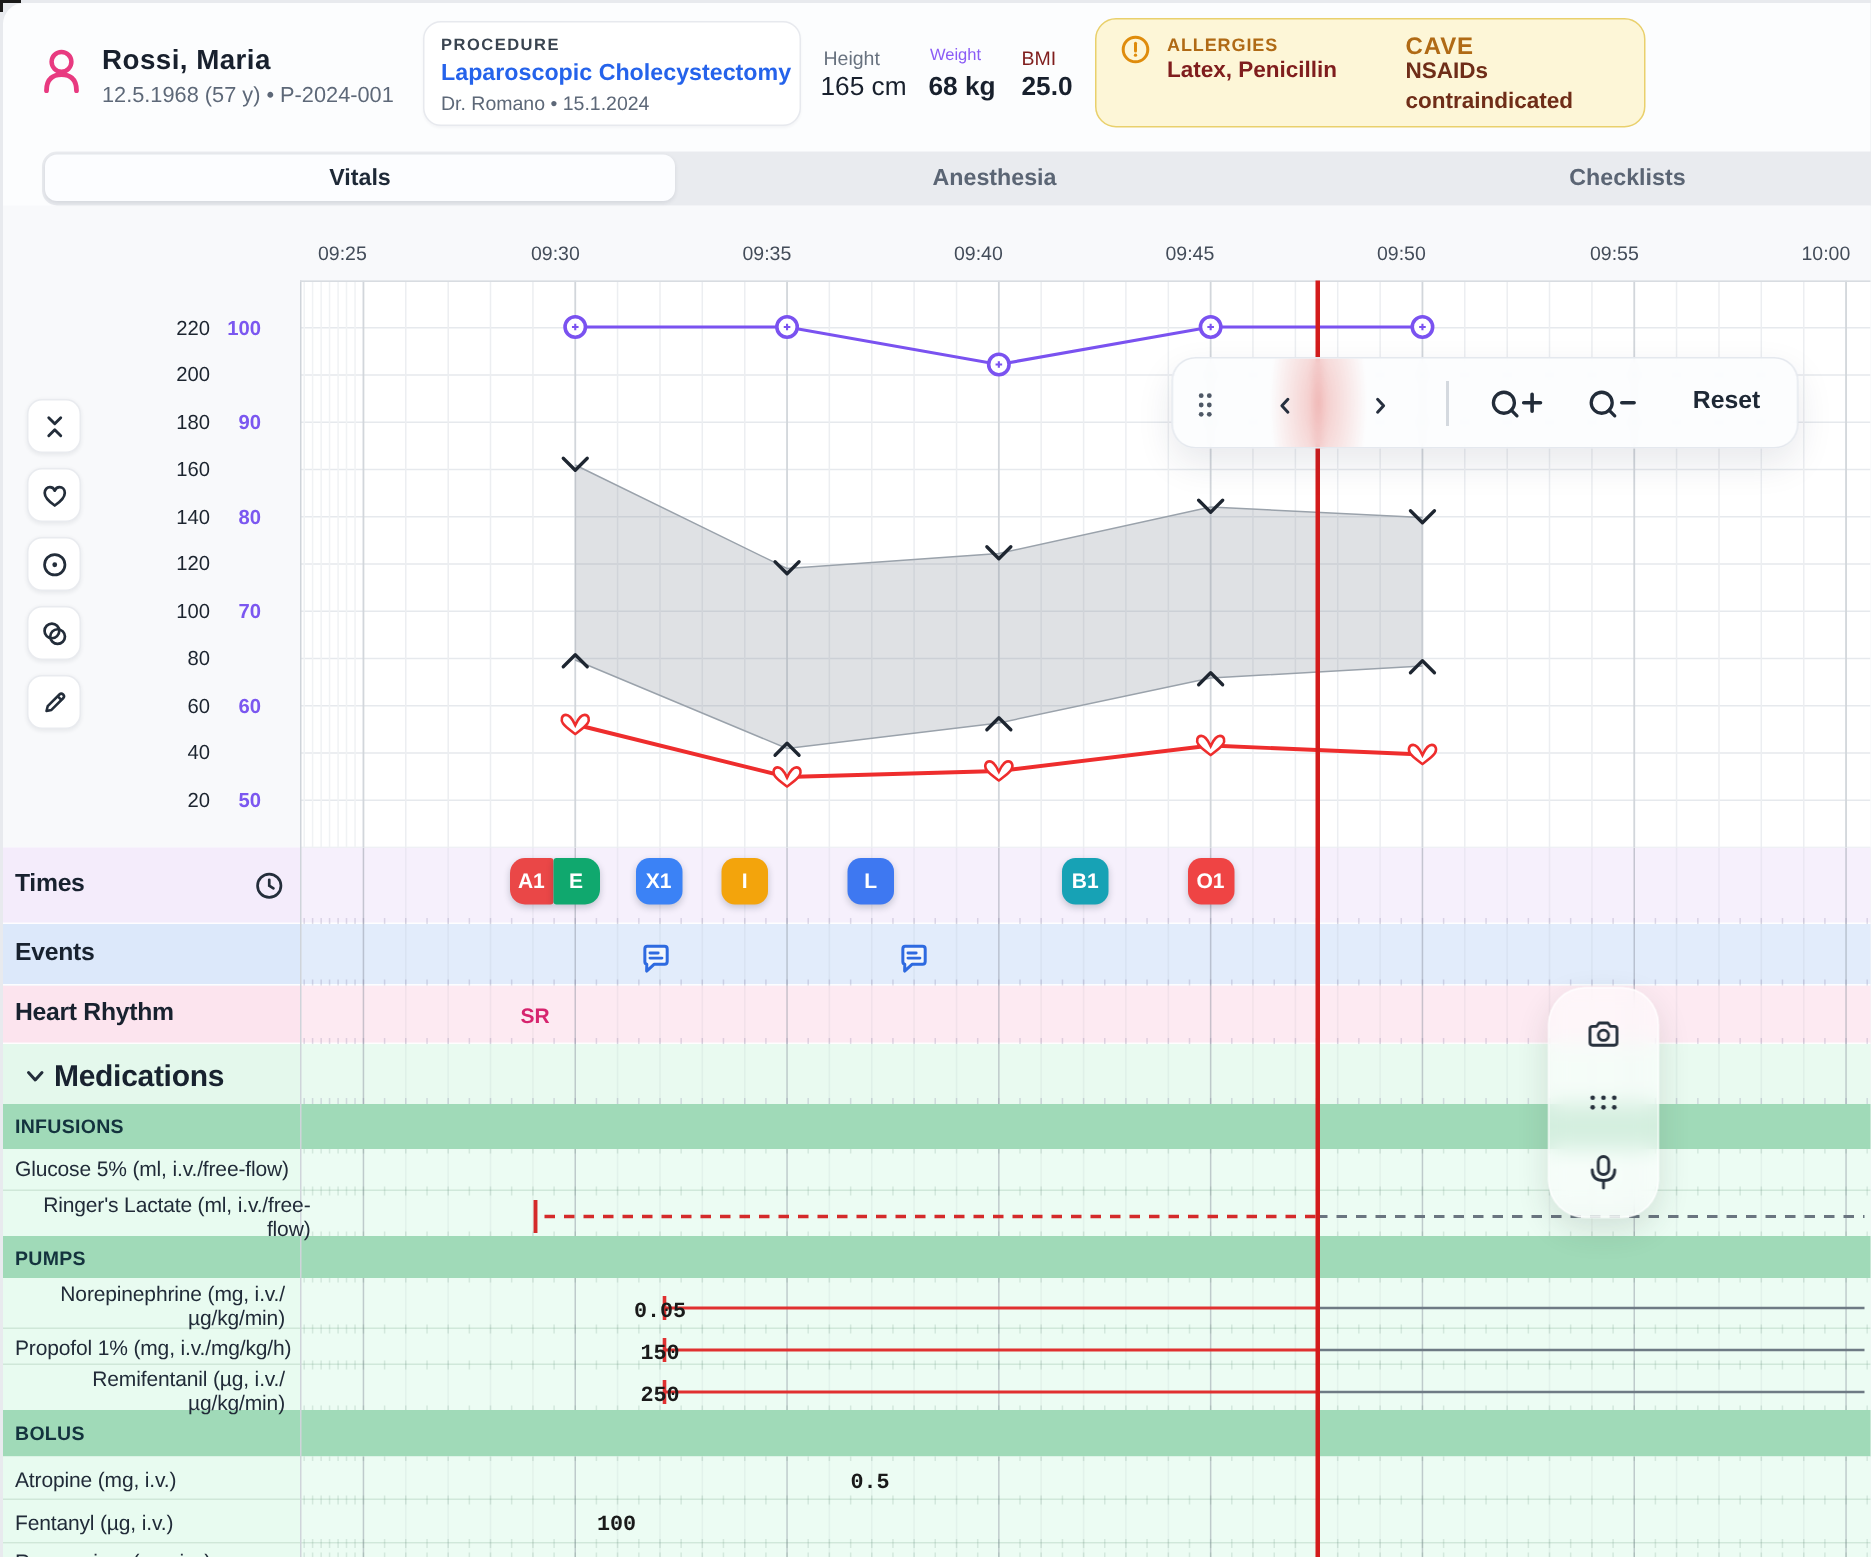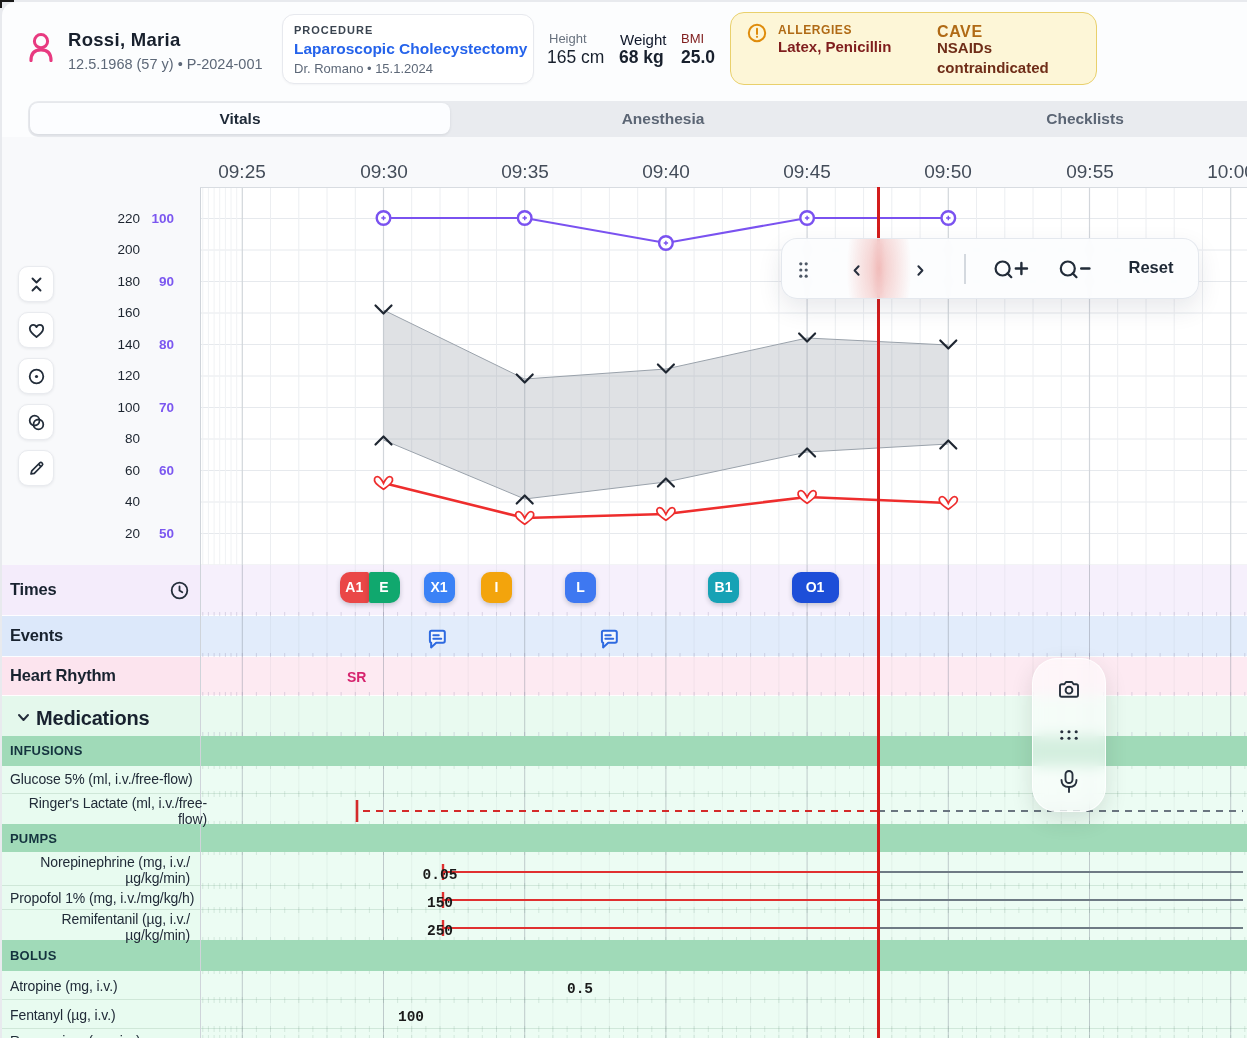--- a/index.html
+++ b/index.html
@@ -1,17 +1,17 @@
 <!DOCTYPE html>
 <html><head><meta charset="utf-8"><style>
 * { margin:0; padding:0; box-sizing:border-box; }
 html,body { width:1247px; height:1038px; overflow:hidden; background:#e8eaee; font-family:"Liberation Sans",sans-serif; }
 .abs { position:absolute; }
 .card { position:absolute; left:2px; top:2px; width:1245px; height:1036px; background:#fcfdfe; border-top-left-radius:14px; }
-.tlab { font-size:19px; color:#434c59; text-align:center; }
+.tlab { font-size:13px; color:#434c59; }
 .bplab { font-size:13.5px; color:#1c242f; text-align:right; }
 .splab { font-size:13.5px; color:#7b57f0; font-weight:700; text-align:right; }
 .badge { height:31px; color:#fff; font-size:14px; font-weight:700; text-align:center; line-height:31px; box-shadow:0 2px 5px rgba(20,30,50,0.22); }
 .tabt { height:22px; text-align:center; font-size:15.5px; }
 .toolbtn { left:18px; width:36px; height:36px; background:#fff; border:1px solid #e9ebef; border-radius:10px; box-shadow:0 1px 3px rgba(25,35,55,0.08); display:flex; align-items:center; justify-content:center; }
 .rowlab { font-size:16.5px; font-weight:700; color:#18222f; letter-spacing:-0.2px; }
 .sechdr { font-size:13px; font-weight:700; color:#14333e; letter-spacing:0.2px; }
 .medlab { font-size:14px; color:#212b38; line-height:16px; letter-spacing:-0.1px;text-align:right; }
 </style></head><body>
 <div class="card"></div>
@@ -25,21 +25,21 @@
  <path d="M3 29.5 C3 21 8 18.8 13 18.8 C18 18.8 23 21 23 29.5" fill="none" stroke="#e83a80" stroke-width="3.2" stroke-linecap="round"></path>
 </svg>
 <div class="abs" style="left:68px;top:29px;font-size:18.5px;font-weight:700;color:#18202d;letter-spacing:0.3px">Rossi, Maria</div>
 <div class="abs" style="left:68px;top:56px;font-size:14.5px;color:#5d6878">12.5.1968 (57 y) • P-2024-001</div>
 <div class="abs" style="left:282px;top:14px;width:252px;height:70px;background:#fff;border:1px solid #e7e9ee;border-radius:12px;box-shadow:0 1px 2px rgba(20,30,50,0.04)"></div>
 <div class="abs" style="left:294px;top:24px;font-size:11px;font-weight:700;color:#3a4450;letter-spacing:1px">PROCEDURE</div>
 <div class="abs" style="left:294px;top:40px;font-size:15.5px;font-weight:700;color:#2563eb">Laparoscopic Cholecystectomy</div>
 <div class="abs" style="left:294px;top:61px;font-size:13px;color:#5d6878">Dr. Romano • 15.1.2024</div>
 <div class="abs" style="left:549px;top:31px;font-size:13px;color:#68727f">Height</div>
 <div class="abs" style="left:547px;top:47px;font-size:17.5px;font-weight:400;color:#18202d">165 cm</div>
-<div class="abs" style="left:620px;top:31px;font-size:15px;color:#0f172a">Weight</div>
+<div class="abs" style="left:620px;top:31px;font-size:11px;color:#8b5cf6">Weight</div>
 <div class="abs" style="left:619px;top:47px;font-size:17.5px;font-weight:700;color:#18202d">68 kg</div>
 <div class="abs" style="left:681px;top:31px;font-size:13px;color:#7f1d1d">BMI</div>
 <div class="abs" style="left:681px;top:47px;font-size:17.5px;font-weight:700;color:#18202d">25.0</div>
 <div class="abs" style="left:730px;top:12px;width:367px;height:73px;background:#fdf6d7;border:1.5px solid #e9d06c;border-radius:14px"></div>
 <svg class="abs" style="left:747px;top:23px" width="20" height="20" viewBox="0 0 20 20">
  <circle cx="10" cy="10" r="8.2" fill="none" stroke="#df8c0c" stroke-width="2"></circle>
  <path d="M10 5.8 V11" stroke="#df8c0c" stroke-width="2" stroke-linecap="round"></path>
  <circle cx="10" cy="13.8" r="1.1" fill="#df8c0c"></circle>
 </svg>
 <div class="abs" style="left:778px;top:23px;font-size:12px;font-weight:700;color:#b06a15;letter-spacing:0.6px">ALLERGIES</div>
@@ -388,21 +388,21 @@
 <div class="abs splab" style="left:146px;top:462.5px;width:28px">60</div>
 <div class="abs splab" style="left:146px;top:525.5px;width:28px">50</div>
 <div class="abs" style="left:200px;top:187px;width:1px;height:851px;background:#cfd4da"></div>
 <div class="abs" style="left:200px;top:186.5px;width:1047px;height:1px;background:#d8dce1"></div>
 <div class="abs badge" style="left:340px;top:571.5px;width:28.5px;background:#ea4747;border-radius:10px 2px 2px 10px">A1</div>
 <div class="abs badge" style="left:368.5px;top:571.5px;width:31px;background:#10a86e;border-radius:2px 10px 10px 2px">E</div>
 <div class="abs badge" style="left:423.5px;top:571.5px;width:31px;background:#3b82f6;border-radius:9px">X1</div>
 <div class="abs badge" style="left:481px;top:571.5px;width:31px;background:#f3a40c;border-radius:9px">I</div>
 <div class="abs badge" style="left:565px;top:571.5px;width:31px;background:#3e78f1;border-radius:9px">L</div>
 <div class="abs badge" style="left:708px;top:571.5px;width:31px;background:#17a2b5;border-radius:9px">B1</div>
-<div class="abs badge" style="left:791.5px;top:571.5px;width:47px;background:#1d4ed8;border-radius:9px">O1</div>
+<div class="abs badge" style="left:791.5px;top:571.5px;width:31px;background:#ef4444;border-radius:9px">O1</div>
 <svg class="abs" style="left:426.5px;top:628px" width="21" height="21" viewBox="0 0 21 21">
     <path d="M4.5 2.8 H16 Q17.8 2.8 17.8 4.6 V13 Q17.8 14.8 16 14.8 H9.2 L4.1 19.4 L4.2 14.8 Q2.9 14.6 2.9 13 V4.6 Q2.9 2.8 4.5 2.8 Z" fill="rgba(255,255,255,0.6)" stroke="#2e6ae0" stroke-width="2" stroke-linejoin="round"></path>
     <path d="M6.3 7.3 H11.8 M6.3 10.7 H14.3" stroke="#2e6ae0" stroke-width="1.9" stroke-linecap="round"></path>
   </svg>
 <svg class="abs" style="left:598.5px;top:628px" width="21" height="21" viewBox="0 0 21 21">
     <path d="M4.5 2.8 H16 Q17.8 2.8 17.8 4.6 V13 Q17.8 14.8 16 14.8 H9.2 L4.1 19.4 L4.2 14.8 Q2.9 14.6 2.9 13 V4.6 Q2.9 2.8 4.5 2.8 Z" fill="rgba(255,255,255,0.6)" stroke="#2e6ae0" stroke-width="2" stroke-linejoin="round"></path>
     <path d="M6.3 7.3 H11.8 M6.3 10.7 H14.3" stroke="#2e6ae0" stroke-width="1.9" stroke-linecap="round"></path>
   </svg>
 
 <div class="abs rowlab" style="left:10px;top:580px">Times</div>

